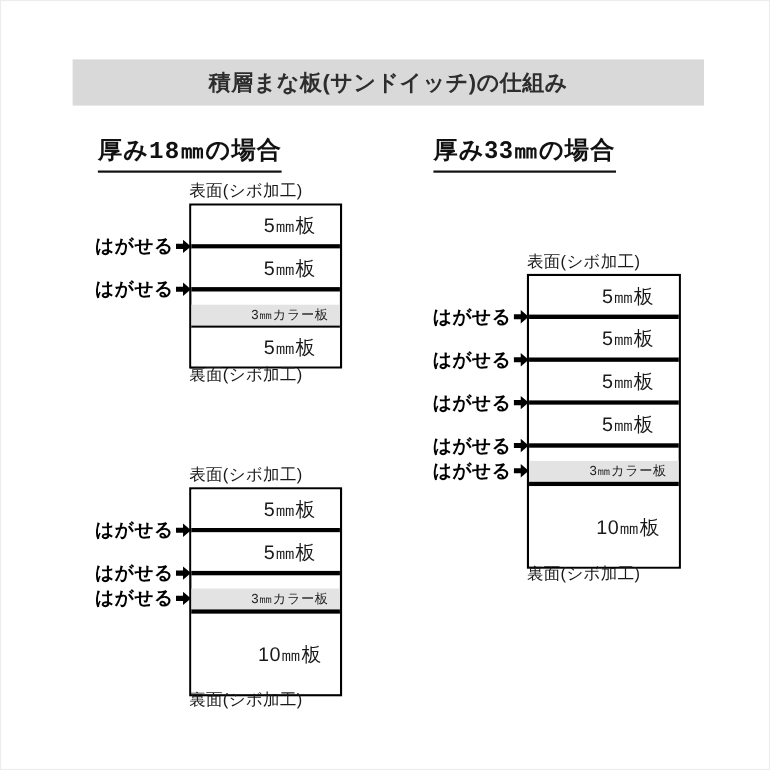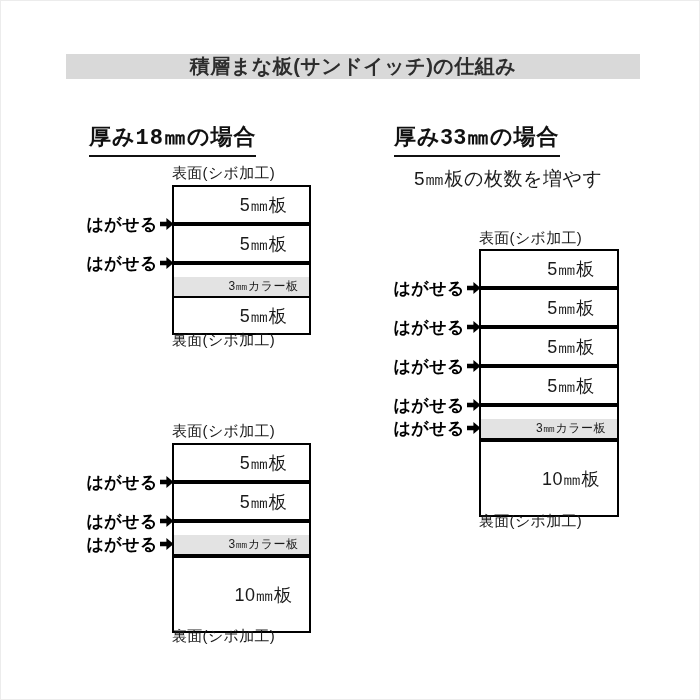--- a/index.html
+++ b/index.html
@@ -3,21 +3,21 @@
 <meta charset="utf-8">
 <style>
   html,body{margin:0;padding:0;background:#fff;}
   #page{
     position:relative;width:698px;height:698px;
     background:#ffffff;border:1px solid #ececec;
     font-family:"Liberation Sans","DejaVu Sans",sans-serif;
     color:#1a1a1a;overflow:hidden;
   }
   .title-bar{
-    position:absolute;left:65px;top:53px;width:574px;height:25px;
+    position:absolute;left:65px;top:53px;width:574px;height:42px;
     background:#d9d9d9;display:flex;align-items:center;justify-content:center;
     font-size:20px;font-weight:700;letter-spacing:.5px;color:#2d2d2d;
   }
   .diagram-heading{
     position:absolute;font-size:22px;font-weight:700;color:#111;
     border-bottom:2px solid #111;padding-bottom:3px;letter-spacing:1px;
     white-space:nowrap;
   }
   #heading-18{left:88px;top:121px;font-family:Liberation Mono, monospace;}
   #heading-23{left:88px;top:377px;}
@@ -126,21 +126,20 @@
             <path d="M0 4.2h6.4V0.4L13.6 6.5 6.4 12.6V8.8H0z" fill="#000"></path>
           </svg>
         </span>
       </div>
       <div class="board" style="height: 73px;">10㎜板</div>
     </div>
   <div class="surface-label" id="back-23">裏面(シボ加工)</div>
 
   <div class="diagram-heading" id="heading-33">厚み33㎜の場合</div>
   <div class="note">
-    <div class="indent">5㎜板の枚数を増やす</div>
   </div>
   <div class="surface-label" id="front-33">表面(シボ加工)</div>
   <div class="board-box" id="box-33">
       <div class="board" style="height: 35px;">5㎜板</div>
       <div class="divider thick"></div>
       <div class="peel-label" style="top: 37px;">
         <span>はがせる</span>
         <span class="peel-arrow">
           <svg width="14" height="13" viewBox="0 0 14 13">
             <path d="M0 4.2h6.4V0.4L13.6 6.5 6.4 12.6V8.8H0z" fill="#000"></path>

